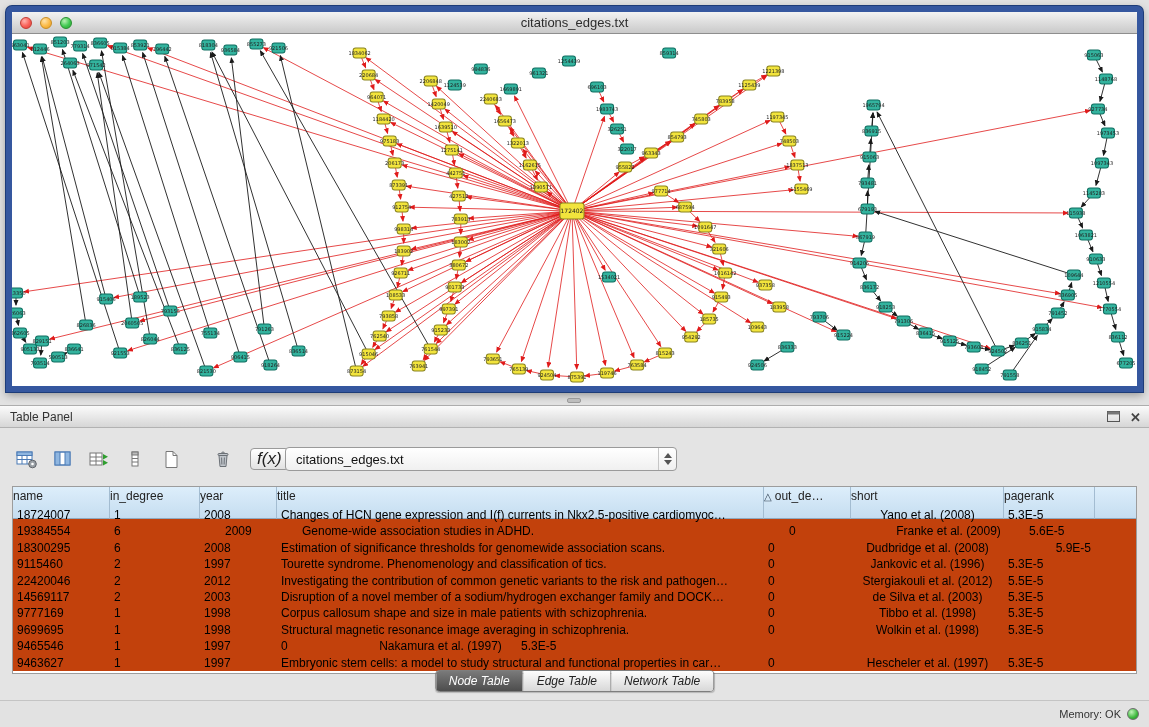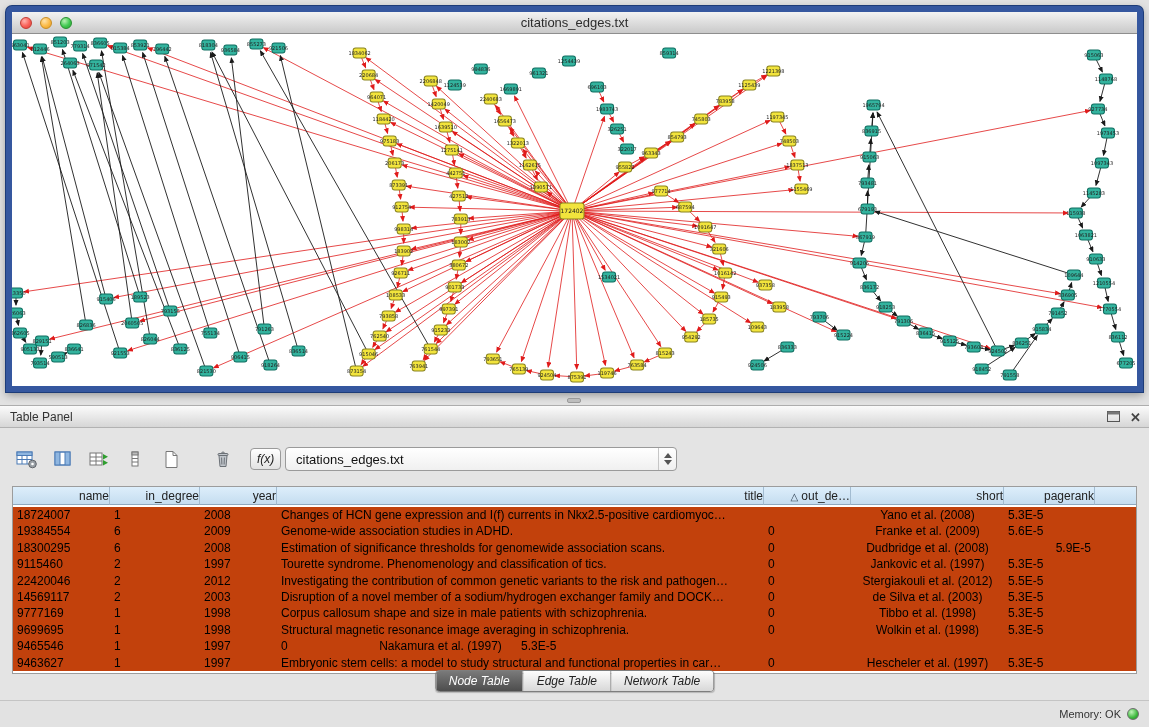--- a/index.html
+++ b/index.html
@@ -31,34 +31,34 @@
   .panel-header { height:22px; background:linear-gradient(#fbfbfb,#d6d6d6);
     border-bottom:1px solid #b2b2b2; position:relative; }
   .panel-header .panel-title { font-size:12px; color:#333; line-height:22px; padding-left:10px; }
   .panel-header-buttons { position:absolute; right:8px; top:0; height:22px; display:flex; align-items:center; gap:10px; }
   .panel-header-buttons .btn { cursor:default; color:#444; font-size:13px; font-weight:bold; line-height:1; }
 
   .toolbar { position:absolute; left:14px; top:36px; height:34px; display:flex; align-items:center; gap:10px; }
   .tool-btn { width:26px; height:26px; display:flex; align-items:center; justify-content:center; border-radius:3px; }
   .tool-gap { width:6px; }
   .fx-btn { min-width:30px; height:22px; padding:0 6px; border:1px solid #9a9a9a; border-radius:4px;
-    background:linear-gradient(#ffffff,#e2e2e2); font-size:12px; font-style:italic; color:#222;
+    background:linear-gradient(#ffffff,#e2e2e2); font-size:17px; font-style:italic; color:#222;
     display:flex; align-items:center; justify-content:center; margin-left:4px; }
   .combo { position:absolute; left:285px; top:41px; width:392px; height:24px;
     background:linear-gradient(#ffffff,#f0f0f0); border:1px solid #9a9a9a; border-radius:4px;
     display:flex; align-items:center; font-size:13px; color:#111; }
   .combo .combo-value { flex:1; padding:0 10px; overflow:hidden; white-space:nowrap; }
   .combo .combo-arrows { width:18px; height:100%; display:flex; flex-direction:column; align-items:center; justify-content:center; gap:2px; border-left:1px solid #c6c6c6; }
   .tri-up   { width:0; height:0; border-left:4px solid transparent; border-right:4px solid transparent; border-bottom:5px solid #555; }
   .tri-down { width:0; height:0; border-left:4px solid transparent; border-right:4px solid transparent; border-top:5px solid #555; }
 
   .table-box { position:absolute; left:12px; right:12px; top:80px; height:188px;
     border:1px solid #9c9c9c; background:#fff; overflow:hidden; }
   .thead { display:flex; height:20px; }
-  .th { height:18px; line-height:19px; font-size:12px; color:#222; text-align:right;
+  .th { height:32px; line-height:19px; font-size:12px; color:#222; text-align:left;
     background:linear-gradient(#ddeefb,#c5ddf0); border-right:1px solid #a3bcd1; border-bottom:1px solid #8fa9bf;
     overflow:hidden; white-space:nowrap; }
   .th.filler { flex:1; border-right:none; }
   .sort-glyph { font-size:10px; margin-right:3px; color:#345; }
   .tbody { background:#c2410c; }
   .tr { display:flex; height:16.4px; line-height:16.4px; font-size:12px; color:#000; }
   .td { padding:0 4px; white-space:nowrap; overflow:hidden; }
   .td.center { text-align:center; }
 
   .tabs { position:absolute; left:50%; bottom:8px; transform:translateX(-50%); display:flex;
@@ -1016,42 +1016,42 @@
           <div class="td" style="width: 90px;">1</div>
           <div class="td" style="width: 77px;">2008</div>
           <div class="td" style="width: 487px;">Changes of HCN gene expression and I(f) currents in Nkx2.5-positive cardiomyoc…</div>
           <div class="td" style="width: 87px; margin-top: 40px;">49</div>
           <div class="td center" style="width: 153px;">Yano et al. (2008)</div>
           <div class="td" style="width: 91px;">5.3E-5</div>
         </div>
         <div class="tr">
           <div class="td" style="width: 97px;">19384554</div>
           <div class="td" style="width: 90px;">6</div>
-          <div class="td" style="width: 77px;">2009</div>
+          <div class="td" style="width: 77px; margin-left: 21px;">2009</div>
           <div class="td" style="width: 487px;">Genome-wide association studies in ADHD.</div>
           <div class="td" style="width: 87px;">0</div>
           <div class="td center" style="width: 153px;">Franke et al. (2009)</div>
           <div class="td" style="width: 91px;">5.6E-5</div>
         </div>
         <div class="tr">
           <div class="td" style="width: 97px;">18300295</div>
           <div class="td" style="width: 90px;">6</div>
           <div class="td" style="width: 77px;">2008</div>
           <div class="td" style="width: 487px;">Estimation of significance thresholds for genomewide association scans.</div>
           <div class="td" style="width: 87px;">0</div>
           <div class="td center" style="width: 153px;">Dudbridge et al. (2008)</div>
           <div class="td" style="width: 91px; text-align: right;">5.9E-5</div>
         </div>
         <div class="tr">
           <div class="td" style="width: 97px;">9115460</div>
           <div class="td" style="width: 90px;">2</div>
           <div class="td" style="width: 77px;">1997</div>
           <div class="td" style="width: 487px;">Tourette syndrome. Phenomenology and classification of tics.</div>
           <div class="td" style="width: 87px;">0</div>
-          <div class="td center" style="width: 153px;">Jankovic et al. (1997)</div>
+          <div class="td center" style="width: 153px;">Jankovic et al. (1996)</div>
           <div class="td" style="width: 91px;">5.3E-5</div>
         </div>
         <div class="tr">
           <div class="td" style="width: 97px;">22420046</div>
           <div class="td" style="width: 90px;">2</div>
           <div class="td" style="width: 77px;">2012</div>
           <div class="td" style="width: 487px;">Investigating the contribution of common genetic variants to the risk and pathogen…</div>
           <div class="td" style="width: 87px;">0</div>
           <div class="td center" style="width: 153px;">Stergiakouli et al. (2012)</div>
           <div class="td" style="width: 91px;">5.5E-5</div>

